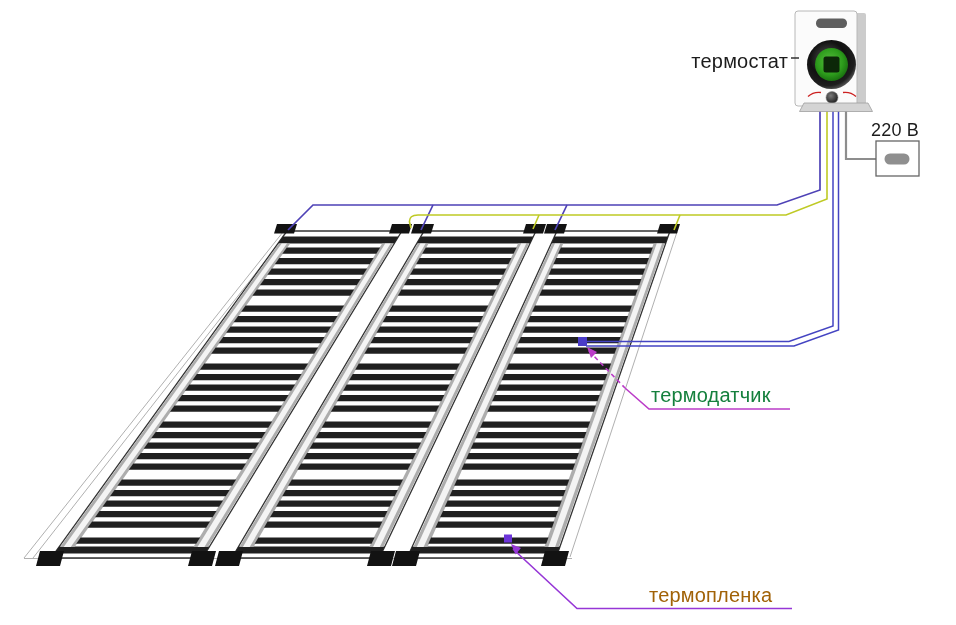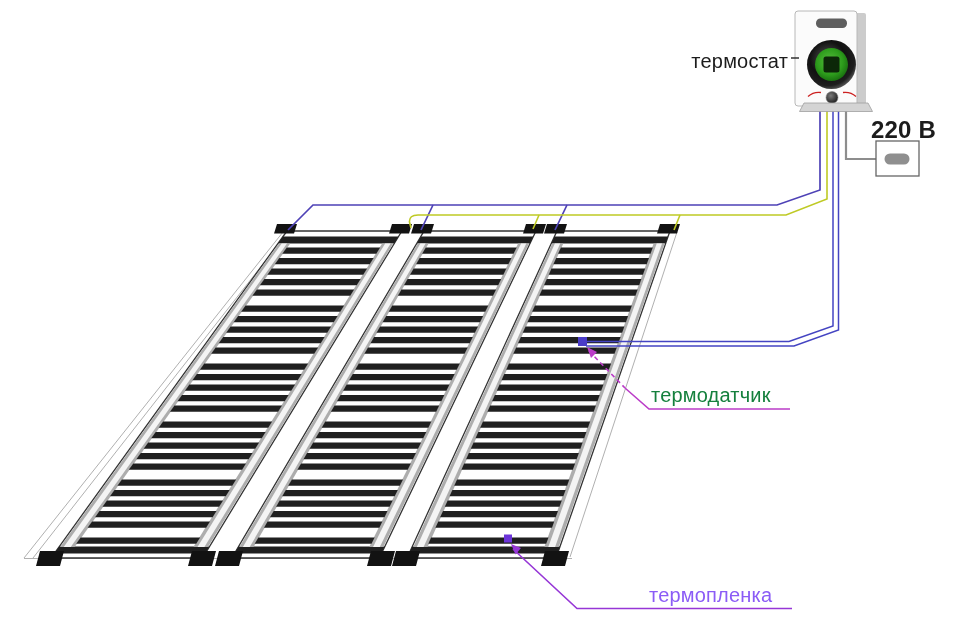--- a/index.html
+++ b/index.html
@@ -5,21 +5,21 @@
   html,body{margin:0;padding:0;background:#ffffff;}
   .stage{
     position:relative;width:956px;height:625px;background:#ffffff;overflow:hidden;
     font-family:"Liberation Sans", sans-serif;
   }
   .stage svg{position:absolute;left:0;top:0;}
   .lbl{
     position:absolute;color:#1c1c1c;font-size:20px;line-height:20px;
     white-space:nowrap;letter-spacing:0.2px;
   }
-  .lbl.bold{font-weight:bold;font-size:24px;}
+  .lbl.bold{font-weight:normal;font-size:18px;}
 </style>
 </head>
 <body>
 
 <div class="stage">
   <svg id="diagram" width="956" height="625" viewBox="0 0 956 625">
       <defs>
   <radialGradient id="gknob" cx="42%" cy="38%" r="65%">
     <stop offset="0%" stop-color="#565656"></stop>
           <stop offset="55%" stop-color="#111111"></stop>
@@ -204,14 +204,14 @@
       <g stroke="#9636d6" stroke-width="1.6" fill="none">
   <path d="M513,549 L577,608.5 H792"></path>
       </g>
   <rect x="504" y="534.5" width="8" height="8" fill="#6c34d8"></rect>
   <polygon points="511,544 521,548 515.5,554.5" fill="#9636d6"></polygon>
     </svg>
 
   <div class="lbl" style="left: 620px; top: 51px; width: 168px; text-align: right; color: rgb(28, 28, 28);">термостат</div>
   <div class="lbl bold" style="left: 871px; top: 120px; color: rgb(28, 28, 28);">220 В</div>
   <div class="lbl" style="left: 651px; top: 385px; color: #15803d;">термодатчик</div>
-  <div class="lbl" style="left: 649px; top: 585px; color: #8b5cf6;">термопленка</div>
+  <div class="lbl" style="left: 649px; top: 585px; color: #a16207;">термопленка</div>
 </div>
 
 </body></html>

